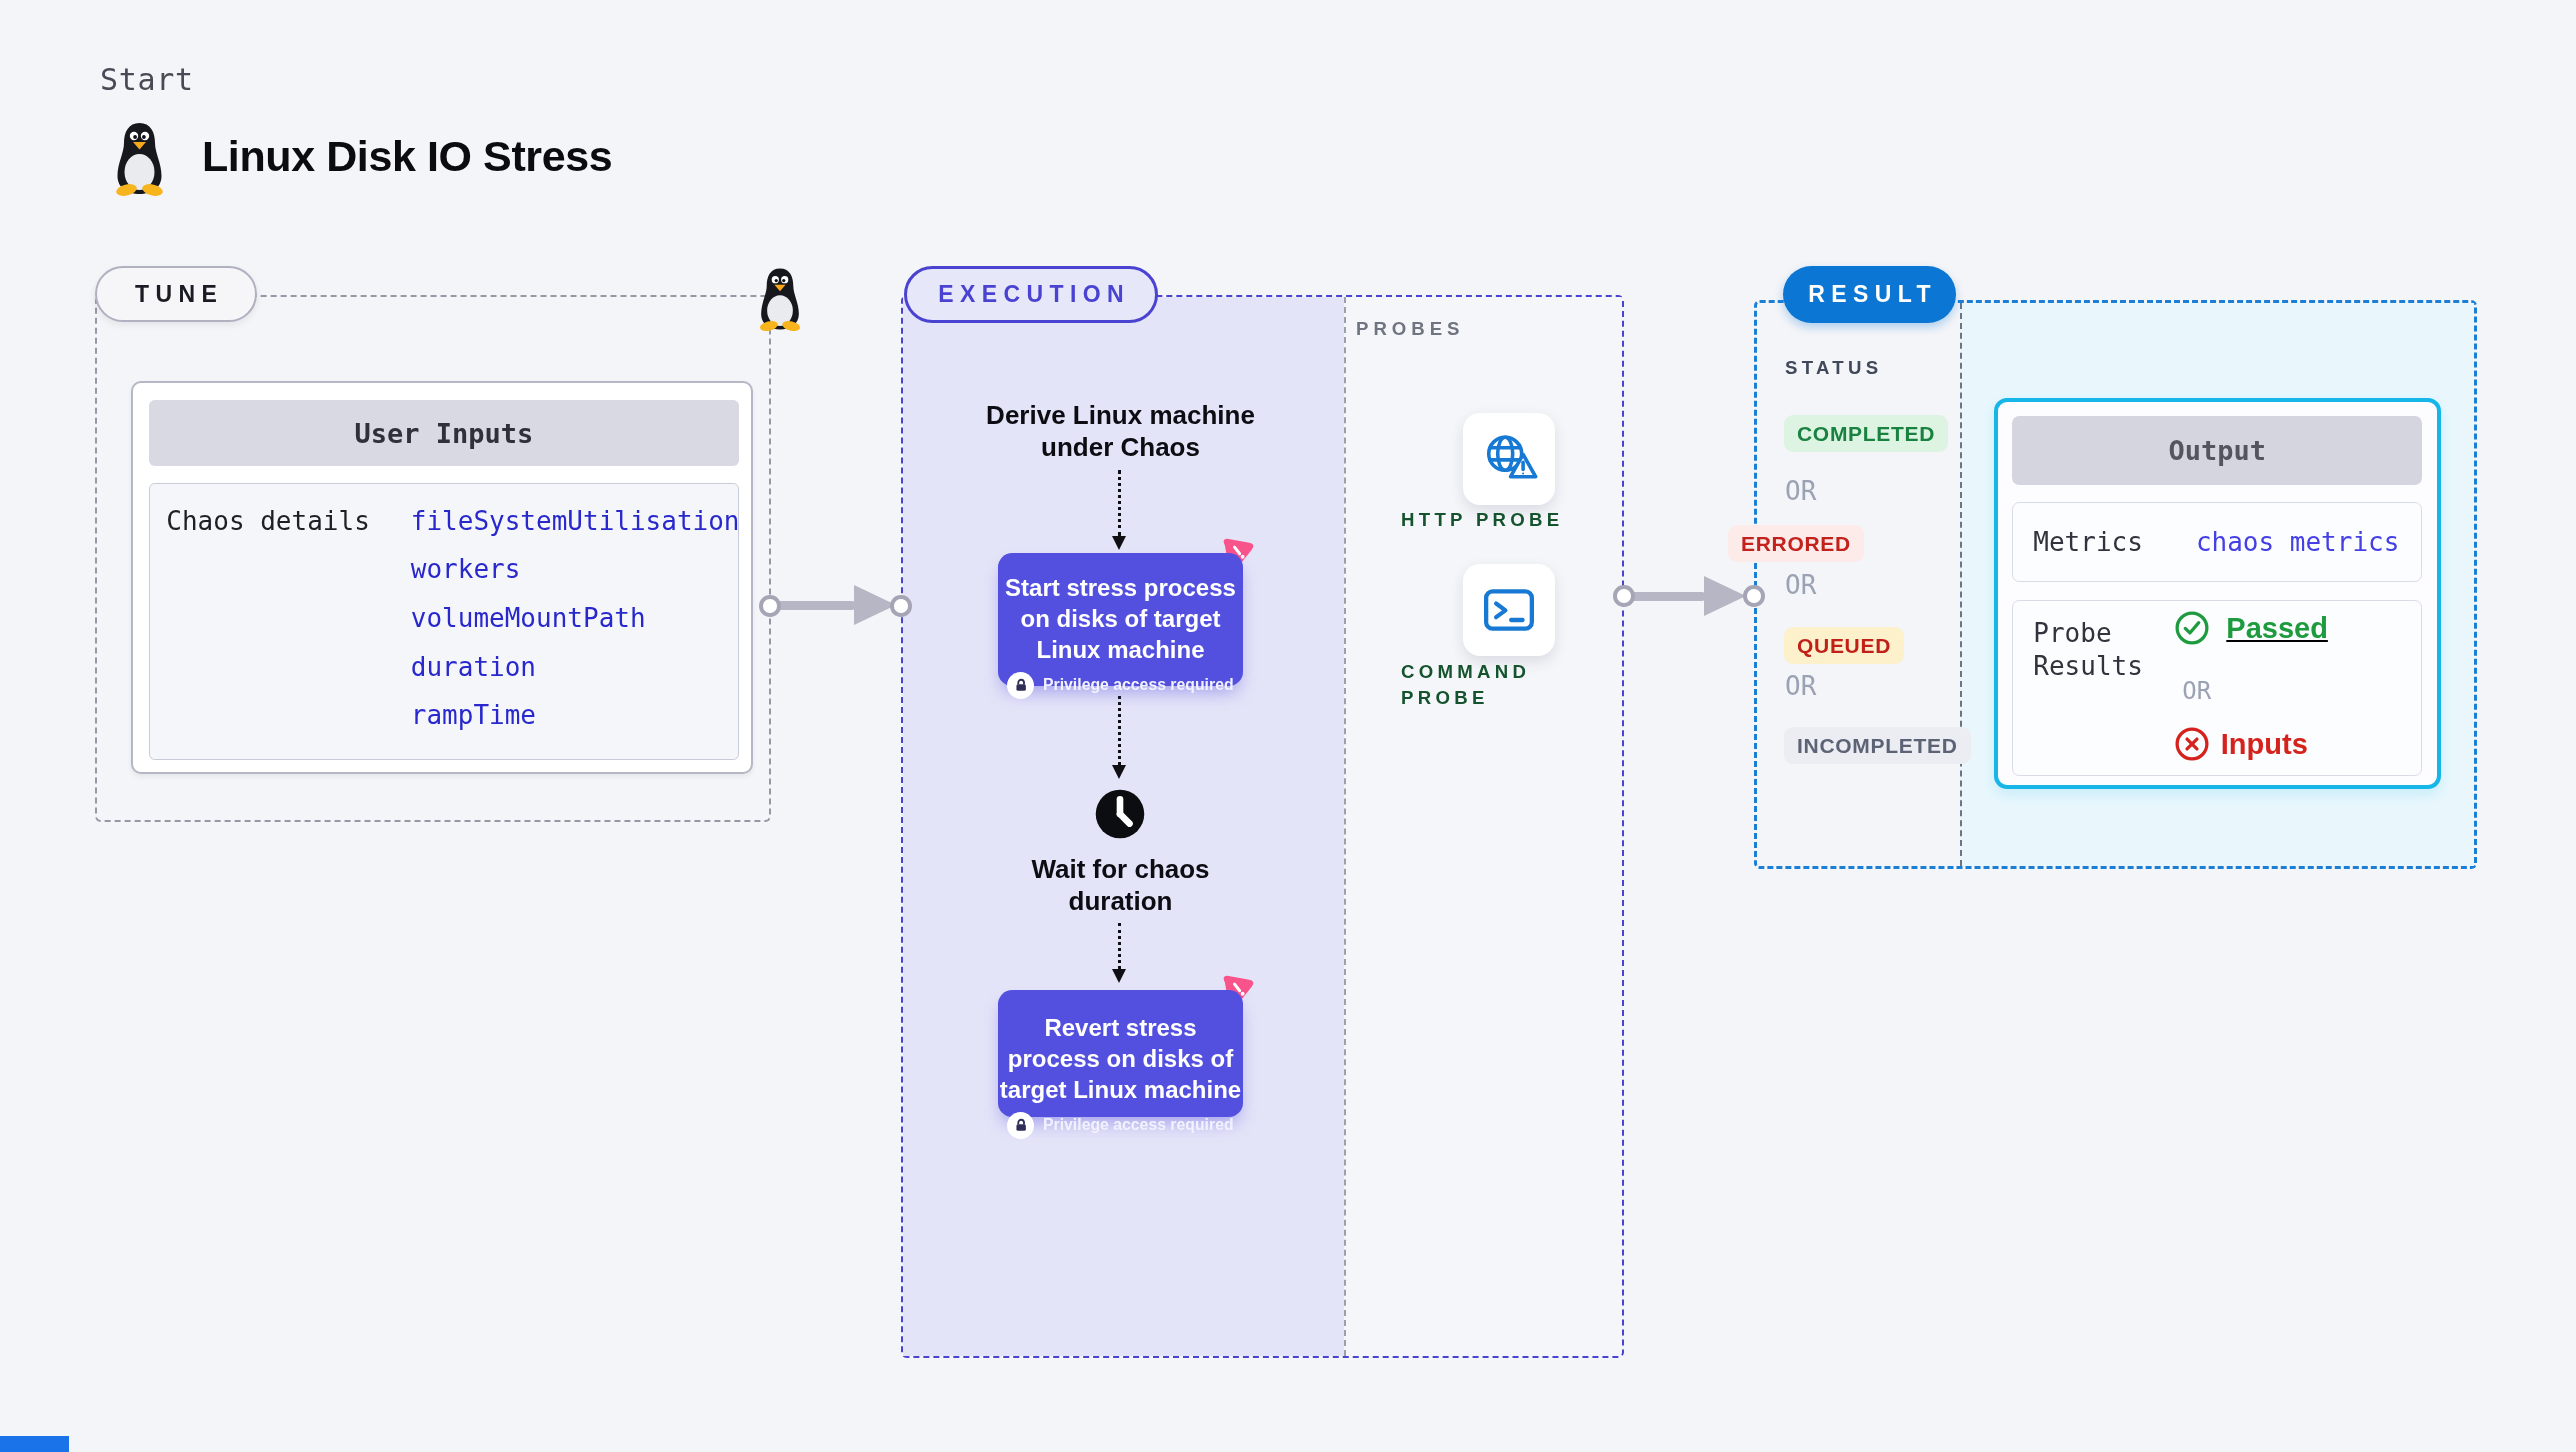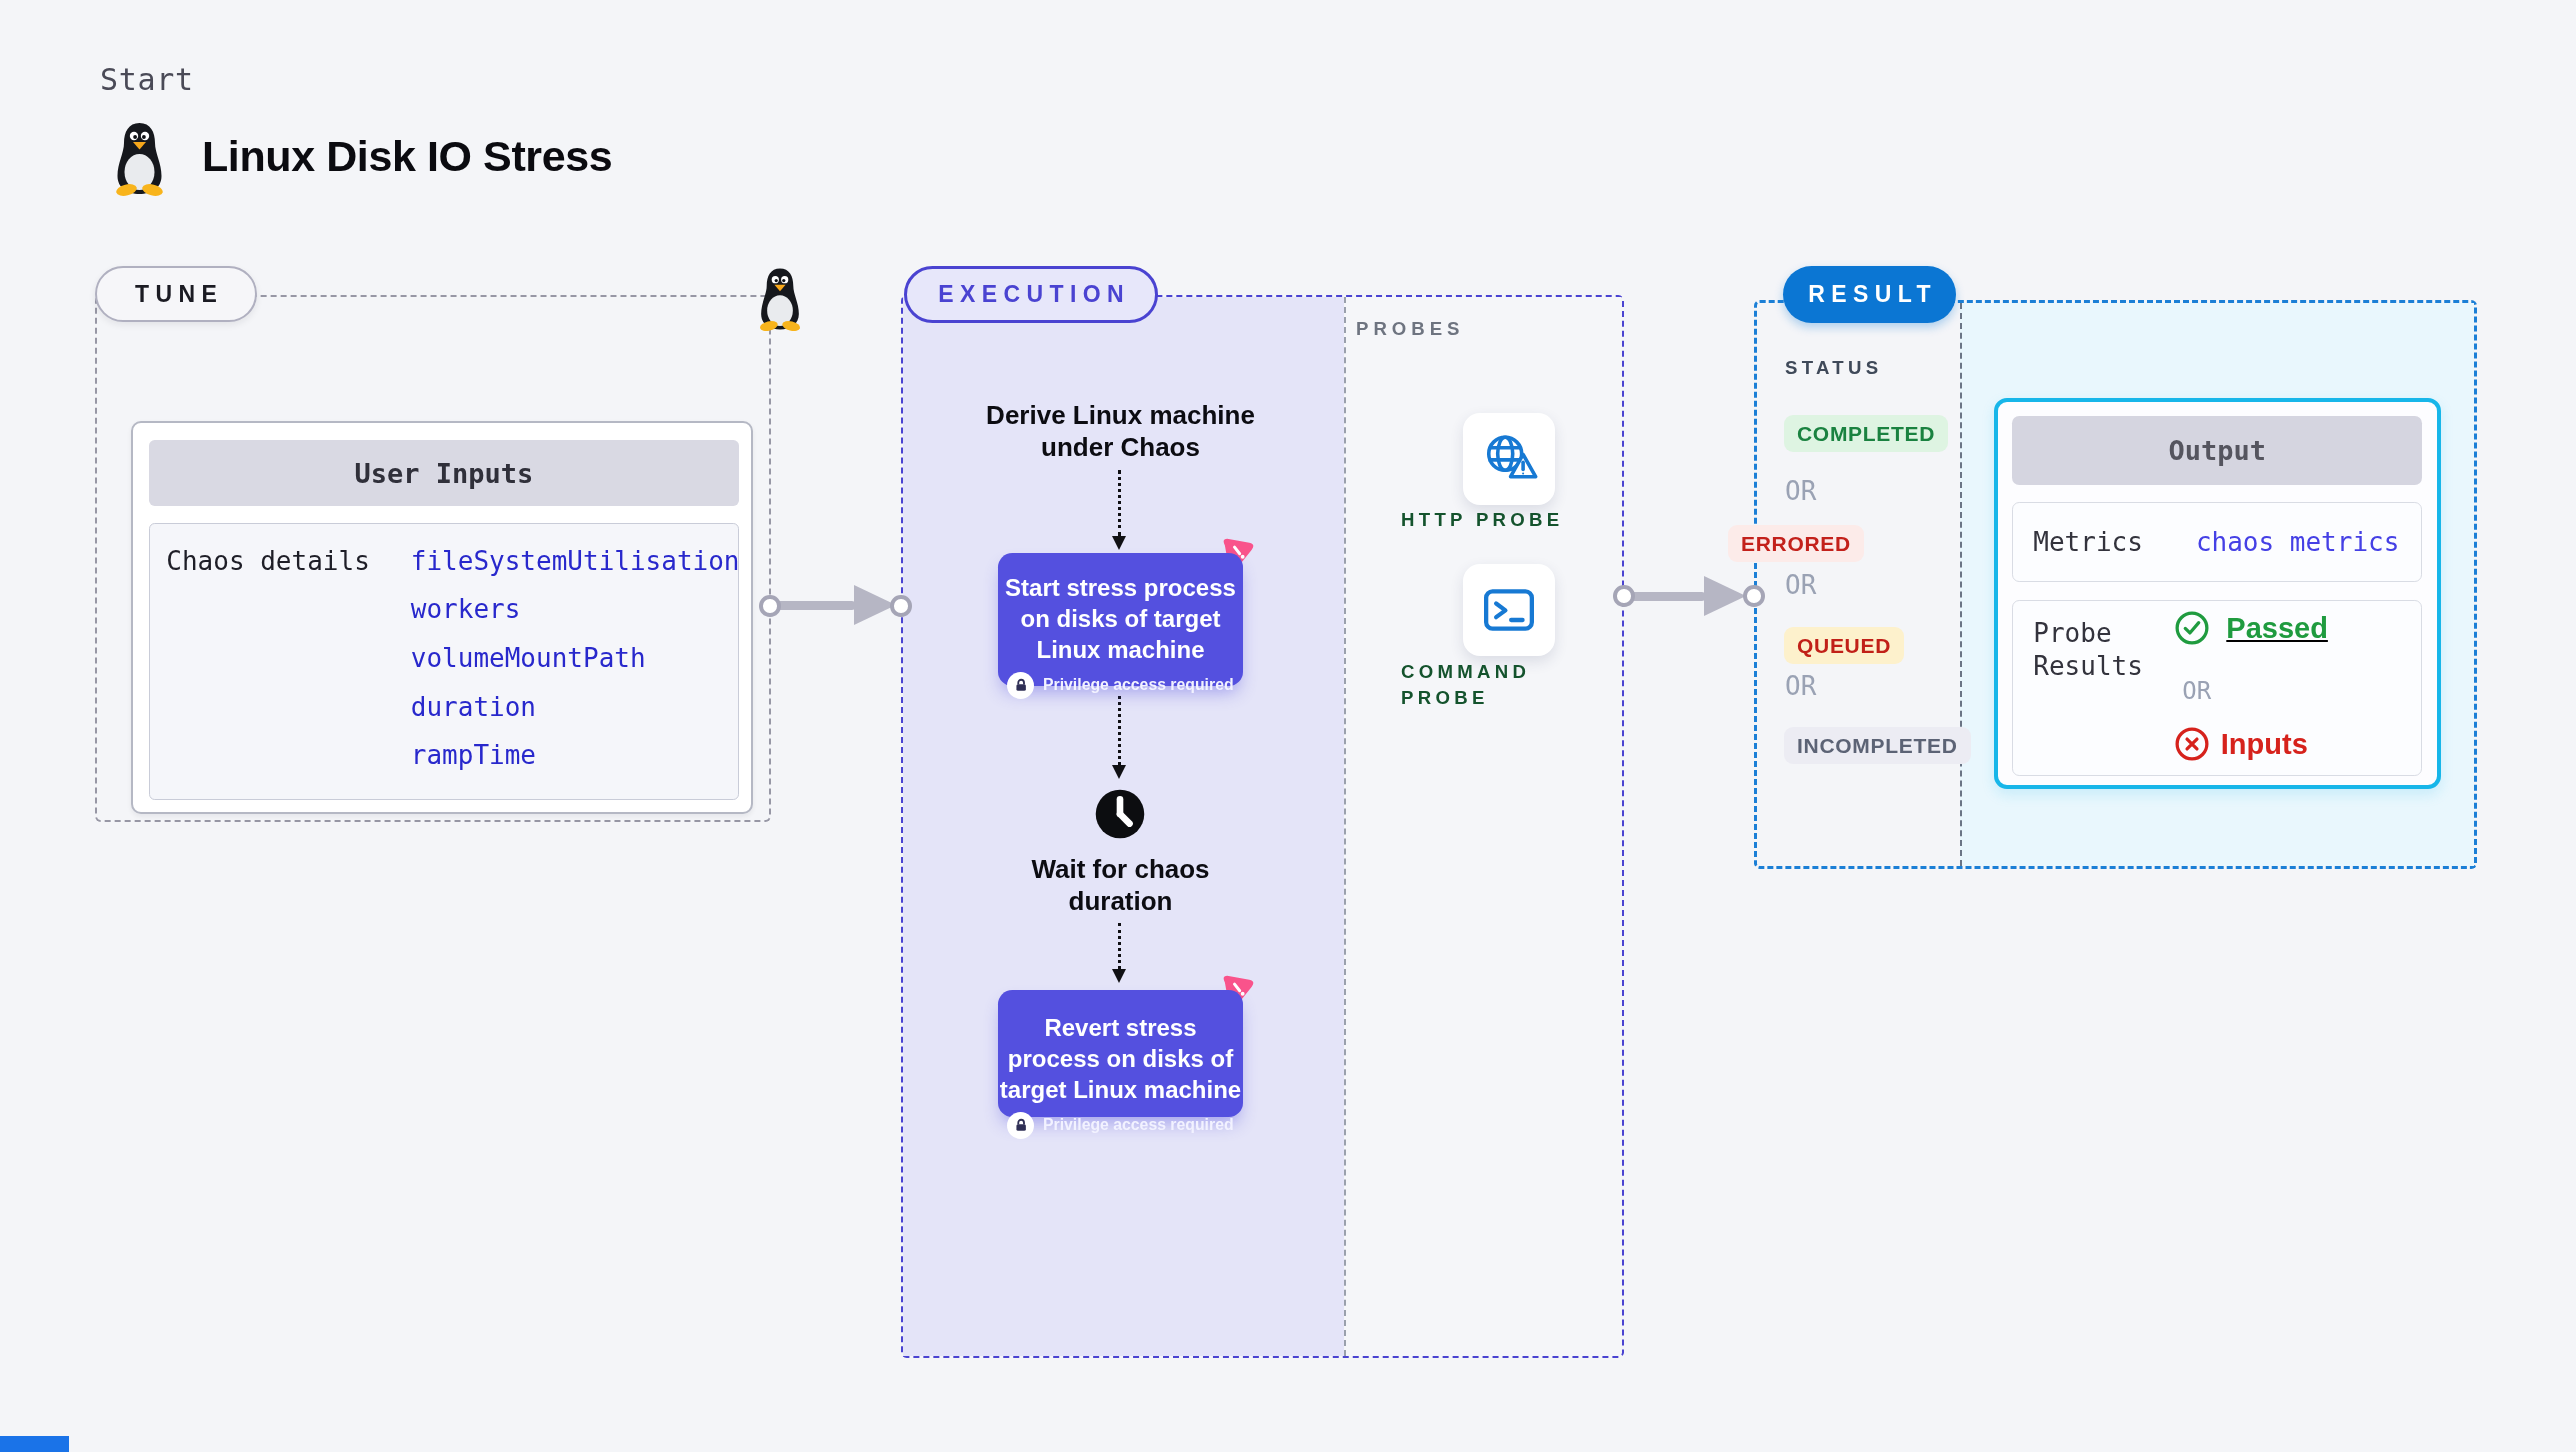--- a/index.html
+++ b/index.html
@@ -115,21 +115,21 @@
   <div class="abs page-title" style="left:202px; top:132px;">Linux Disk IO Stress</div>
 
   <div class="abs zone zone-tune" style="left:95px; top:295px; width:676px; height:527px;"></div>
   <div class="abs pill pill-tune" style="left:95px; top:266px; width:162px; height:56px;">
     <span>TUNE</span>
   </div>
   <svg class="abs" style="left:752px; top:266px;" width="56" height="66" viewBox="0 0 64 77">
       <use href="#tux"></use>
     </svg>
 
-  <div class="abs ui-card" style="left:131px; top:381px; width:622px; height:393px;margin-top:40px;">
+  <div class="abs ui-card" style="left:131px; top:381px; width:622px; height:393px;">
     <div class="ui-card-header abs" style="left:15.8px; top:17px; width:590px; height:66px;">
       <span>User Inputs</span>
     </div>
     <div class="ui-card-panel abs" style="left:15.8px; top:100px; width:590px; height:277px;">
       <div class="abs chaos-label" style="left:16.5px; top:21.5px;">Chaos details</div>
       <div class="abs chaos-value" style="left:261px; top:21.5px;">fileSystemUtilisation</div>
       <div class="abs chaos-value" style="left:261px; top:70px;">workers</div>
       <div class="abs chaos-value" style="left:261px; top:119px;">volumeMountPath</div>
       <div class="abs chaos-value" style="left:261px; top:168px;">duration</div>
       <div class="abs chaos-value" style="left:261px; top:216px;">rampTime</div>

